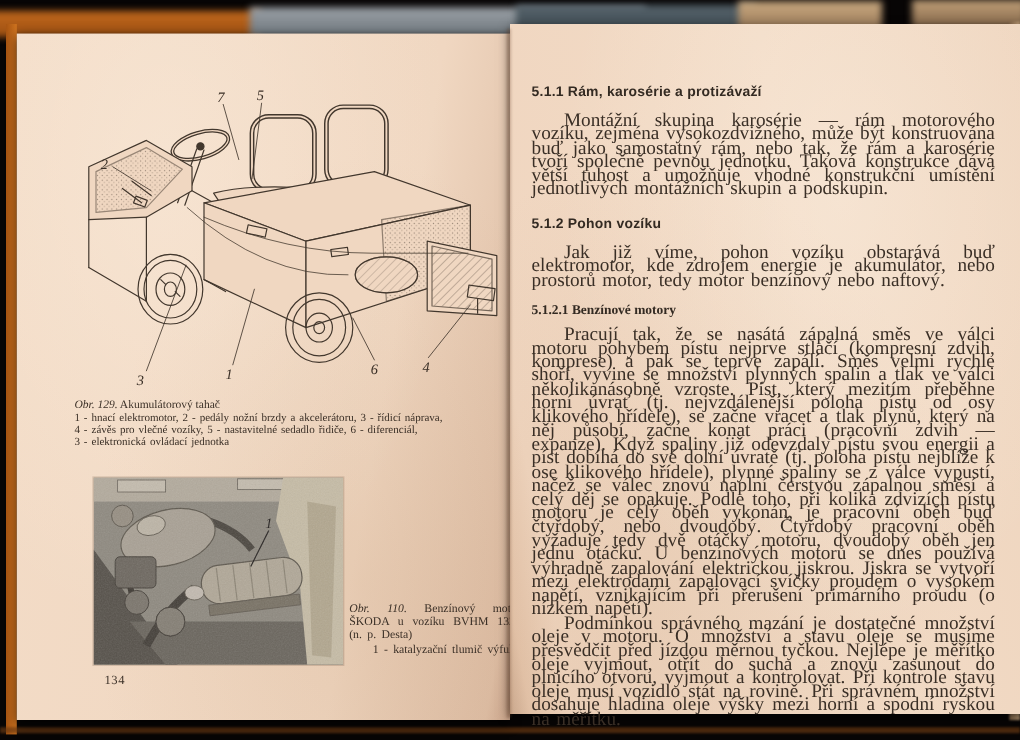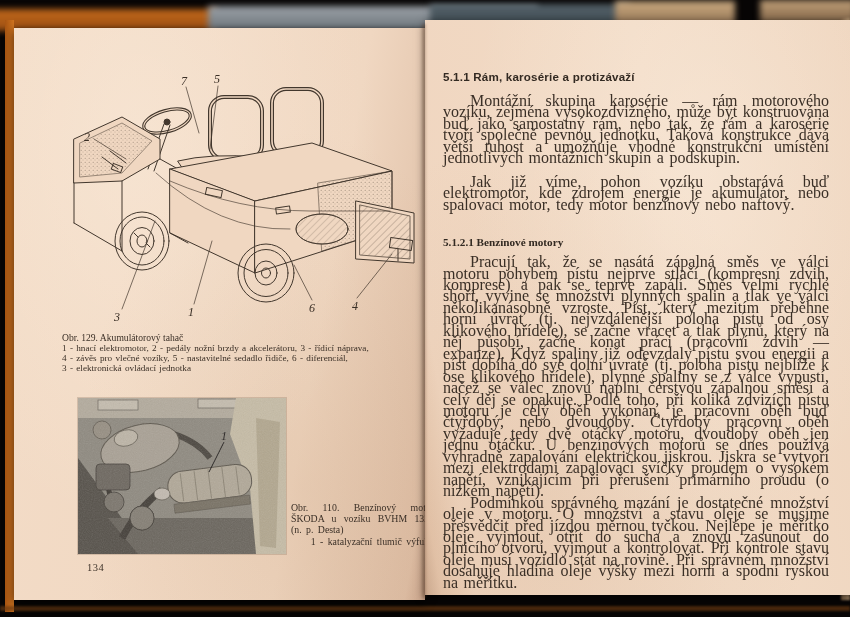--- a/index.html
+++ b/index.html
@@ -39,36 +39,36 @@
   .page-stack-line{position:absolute;top:30px;height:540px;width:1px;background:rgba(150,108,78,.45);}
   
   .ink{color:#3a2f26;}
   .rp-content{position:absolute;left:18px;top:50px;width:386px;}
   .h-sans{
     font-family:"Liberation Sans", sans-serif;font-weight:bold;
     font-size:11.6px;letter-spacing:.2px;color:#332a22;margin:0;
   }
   .h-serif{
     font-family:"Liberation Serif", serif;font-weight:bold;
-    font-size:11.2px;color:#332a22;margin:26px 0 8px 0;
+    font-size:11.2px;color:#332a22;margin:14px 0 8px 0;
   }
   .rp-content p{
     margin:0;font-size:16px;line-height:11.45px;text-align:justify;
     text-indent:27px;color:#3a2f26;word-spacing:1.5px;
   }
   p.gap-after-h{margin-top:12px;}
   .h-gap{margin-top:16px;}
   .pagenum{position:absolute;font-size:10.5px;color:#3e332a;letter-spacing:.5px;}
   .pagenum-134{left:73px;top:534px;}
   .pagenum-135{right:16px;top:534px;}
   
   .cap129{position:absolute;left:48px;top:304px;width:356px;color:#3a2f26;}
   .cap-line{font-size:9.6px;line-height:11px;}
   .legend{font-size:9.2px;line-height:10.2px;text-align:justify;word-spacing:1px;}
-  .it{}
+  .it{font-style:italic;}
   .cap130{position:absolute;left:277px;top:474px;width:143px;color:#3a2f26;
     font-size:9.8px;line-height:11.2px;text-align:justify;word-spacing:2px;}
   .cap130 .legend2{text-align:right;}
   
   .fig129{position:absolute;left:46px;top:33px;width:360px;height:272px;}
   .fig130{position:absolute;left:64px;top:370px;width:208px;height:156px;box-shadow:0 0 0 1px rgba(120,95,75,.25);}
   svg{display:block;}
   .callout-num{font-family:"Liberation Serif", serif;font-style:italic;font-size:12px;fill:#3a2f26;}
 </style>
 </head>
@@ -267,21 +267,22 @@
   </div>
 
   <div class="page page-right ink">
     <div class="page-stack-line" style="right:4px;"></div>
     <div class="page-stack-line" style="right:8px;top:40px;height:510px;"></div>
 
     <div class="rp-content">
       <h3 class="h-sans">5.1.1 Rám, karosérie a protizávaží</h3>
       <p class="gap-after-h">Montážní skupina karosérie — rám motorového vozíku, zejména vysokozdvižného, může být konstruována buď jako samostatný rám, nebo tak, že rám a karosérie tvoří společně pevnou jednotku. Taková konstrukce dává větší tuhost a umožňuje vhodné konstrukční umístění jednotlivých montážních skupin a podskupin.</p>
 
-      <p class="gap-after-h">Jak již víme, pohon vozíku obstarává buď elektromotor, kde zdrojem energie je akumulátor, nebo spalovací motor, tedy motor benzínový nebo naftový.</p>
+      <h3 class="h-sans h-gap">5.1.2 Pohon vozíku</h3>
+      <p class="gap-after-h">Jak již víme, pohon vozíku obstarává buď elektromotor, kde zdrojem energie je akumulátor, nebo prostorů motor, tedy motor benzínový nebo naftový.</p>
 
       <h4 class="h-serif">5.1.2.1 Benzínové motory</h4>
       <p>Pracují tak, že se nasátá zápalná směs ve válci motoru pohybem pístu nejprve stlačí (kompresní zdvih, komprese) a pak se teprve zapálí. Směs velmi rychle shoří, vyvine se množství plynných spalin a tlak ve válci několikanásobně vzroste. Píst, který mezitím přeběhne horní úvrať (tj. nejvzdálenější poloha pístu od osy klikového hřídele), se začne vracet a tlak plynů, který na něj působí, začne konat práci (pracovní zdvih — expanze). Když spaliny již odevzdaly pístu svou energii a píst dobíhá do své dolní úvratě (tj. poloha pístu nejblíže k ose klikového hřídele), plynné spaliny se z válce vypustí, načež se válec znovu naplní čerstvou zápalnou směsí a celý děj se opakuje. Podle toho, při kolika zdvizích pístu motoru je celý oběh vykonán, je pracovní oběh buď čtyřdobý, nebo dvoudobý. Čtyřdobý pracovní oběh vyžaduje tedy dvě otáčky motoru, dvoudobý oběh jen jednu otáčku. U benzínových motorů se dnes používá výhradně zapalování elektrickou jiskrou. Jiskra se vytvoří mezi elektrodami zapalovací svíčky proudem o vysokém napětí, vznikajícím při přerušení primárního proudu (o nízkém napětí).</p>
       <p>Podmínkou správného mazání je dostatečné množství oleje v motoru. O množství a stavu oleje se musíme přesvědčit před jízdou měrnou tyčkou. Nejlépe je měřítko oleje vyjmout, otřít do sucha a znovu zasunout do plnicího otvoru, vyjmout a kontrolovat. Při kontrole stavu oleje musí vozidlo stát na rovině. Při správném množství dosahuje hladina oleje výšky mezi horní a spodní ryskou na měřítku.</p>
     </div>
 
     <div class="pagenum pagenum-135">135</div>
   </div>
 
   <div class="gutter-crease"></div>

